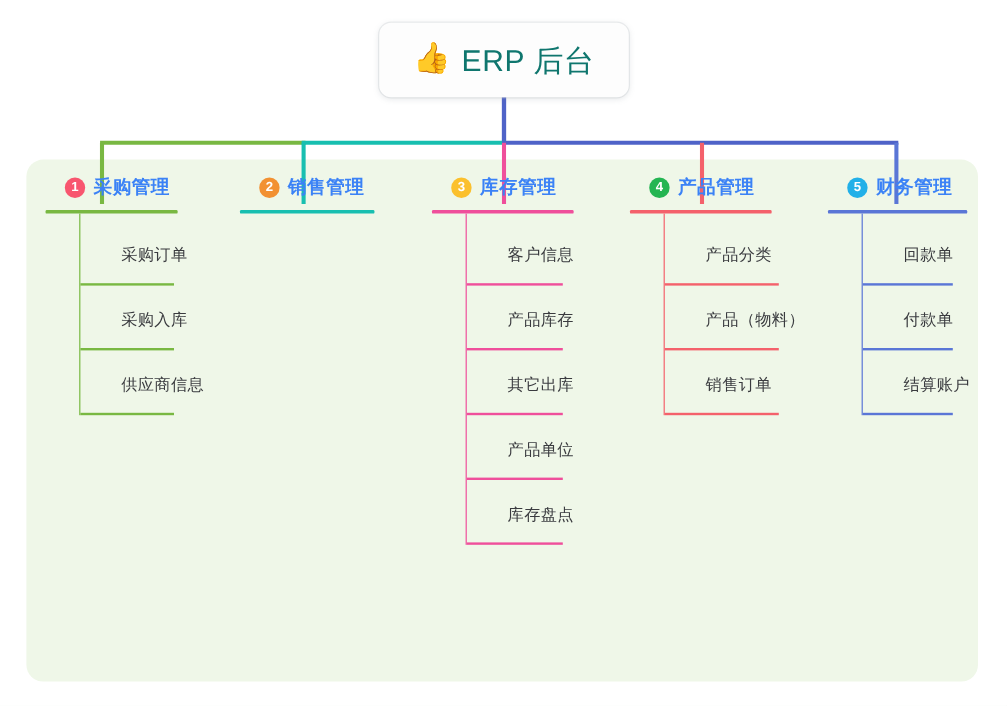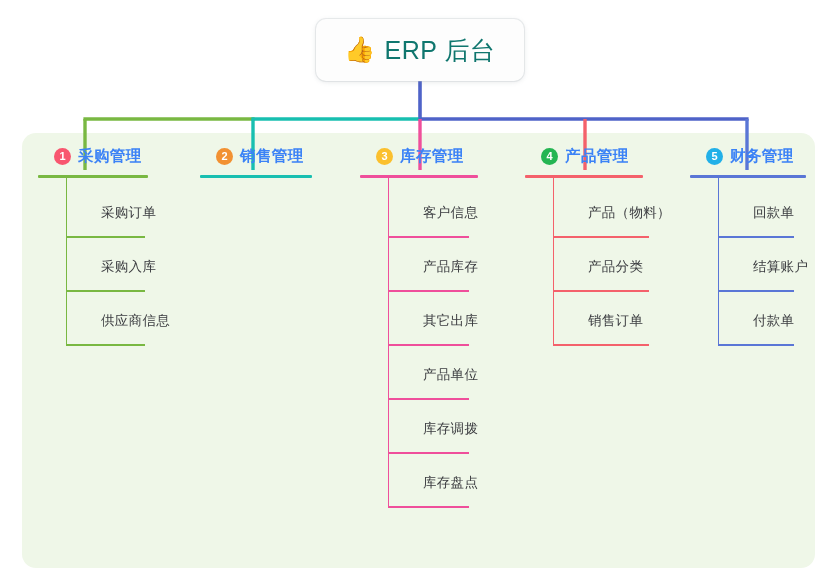--- a/index.html
+++ b/index.html
@@ -193,67 +193,63 @@
         </div>
         <div class="leaf">
           <span class="leaf-label">其它出库</span>
           <div class="leaf-rule" style="background: rgb(239, 79, 155); width: 80px; left: 0px;"></div>
         </div>
         <div class="leaf">
           <span class="leaf-label">产品单位</span>
           <div class="leaf-rule" style="background: rgb(239, 79, 155); width: 80px; left: 0px;"></div>
         </div>
         <div class="leaf">
-          <span class="leaf-label">库存调拨</span>
-          <div class="leaf-rule" style="background: rgb(239, 79, 155); width: 80px; left: 0px;"></div>
-        </div>
-        <div class="leaf">
           <span class="leaf-label">库存盘点</span>
           <div class="leaf-rule" style="background: rgb(239, 79, 155); width: 80px; left: 0px;"></div>
         </div>
       </div>
   </div>
 
   <div class="column" id="col-3">
     <div class="col-head">
       <span class="badge" style="background: rgb(36, 181, 82);">4</span>
       <span class="col-title">产品管理</span>
     </div>
     <div class="col-rule" style="background: rgb(244, 97, 107); width: 118px;"></div>
     <div class="leaves" style="border-left: 1.6px solid rgb(244, 97, 107); margin-left: 28px; padding-top: 6px;">
         <div class="leaf">
+          <span class="leaf-label">产品分类</span>
+          <div class="leaf-rule" style="background: rgb(244, 97, 107); width: 95px; left: 0px;"></div>
+        </div>
+        <div class="leaf">
           <span class="leaf-label">产品（物料）</span>
           <div class="leaf-rule" style="background: rgb(244, 97, 107); width: 95px; left: 0px;"></div>
         </div>
         <div class="leaf">
-          <span class="leaf-label">产品分类</span>
-          <div class="leaf-rule" style="background: rgb(244, 97, 107); width: 95px; left: 0px;"></div>
-        </div>
-        <div class="leaf">
           <span class="leaf-label">销售订单</span>
           <div class="leaf-rule" style="background: rgb(244, 97, 107); width: 95px; left: 0px;"></div>
         </div>
       </div>
   </div>
 
   <div class="column" id="col-4">
     <div class="col-head">
       <span class="badge" style="background: rgb(34, 176, 232);">5</span>
       <span class="col-title">财务管理</span>
     </div>
     <div class="col-rule" style="background: rgb(90, 118, 214); width: 116px;"></div>
     <div class="leaves" style="border-left: 1.6px solid rgb(90, 118, 214); margin-left: 28px; padding-top: 6px;">
         <div class="leaf">
           <span class="leaf-label">回款单</span>
           <div class="leaf-rule" style="background: rgb(90, 118, 214); width: 75px; left: 0px;"></div>
         </div>
         <div class="leaf">
+          <span class="leaf-label">付款单</span>
+          <div class="leaf-rule" style="background: rgb(90, 118, 214); width: 75px; left: 0px;"></div>
+        </div>
+        <div class="leaf">
           <span class="leaf-label">结算账户</span>
           <div class="leaf-rule" style="background: rgb(90, 118, 214); width: 75px; left: 0px;"></div>
         </div>
-        <div class="leaf">
-          <span class="leaf-label">付款单</span>
-          <div class="leaf-rule" style="background: rgb(90, 118, 214); width: 75px; left: 0px;"></div>
-        </div>
       </div>
   </div>
 
 </div>
 
 </body></html>

